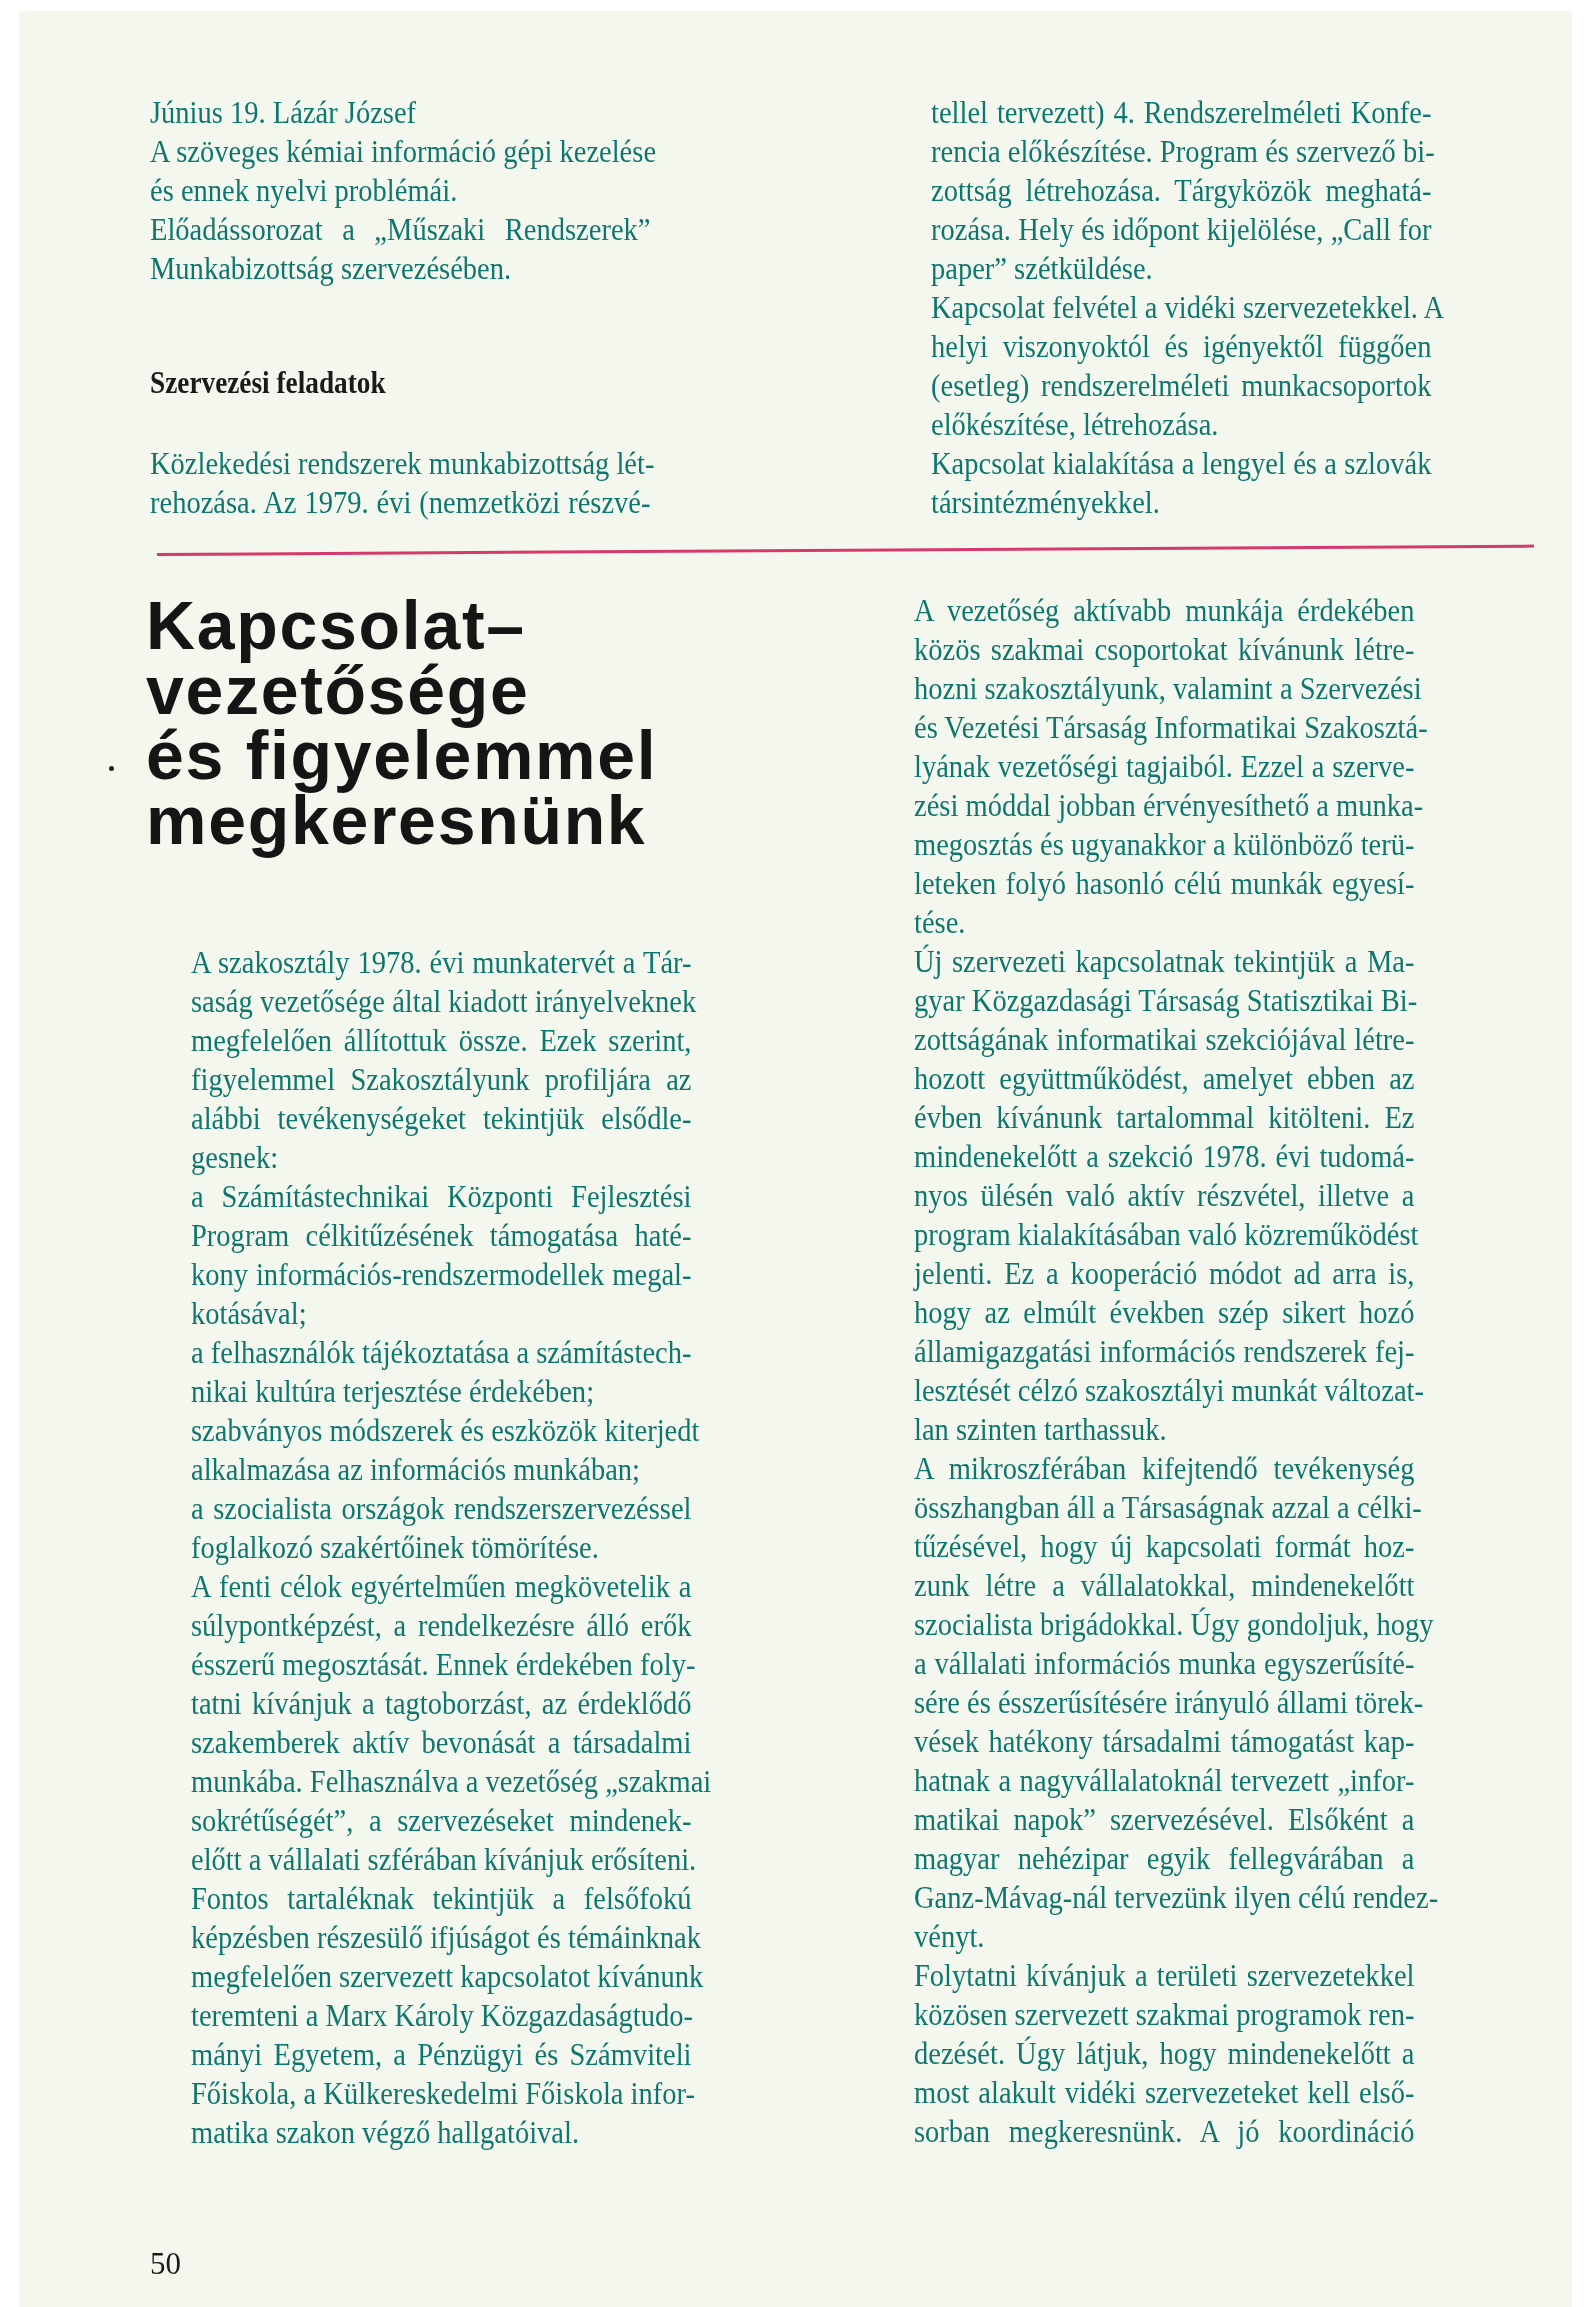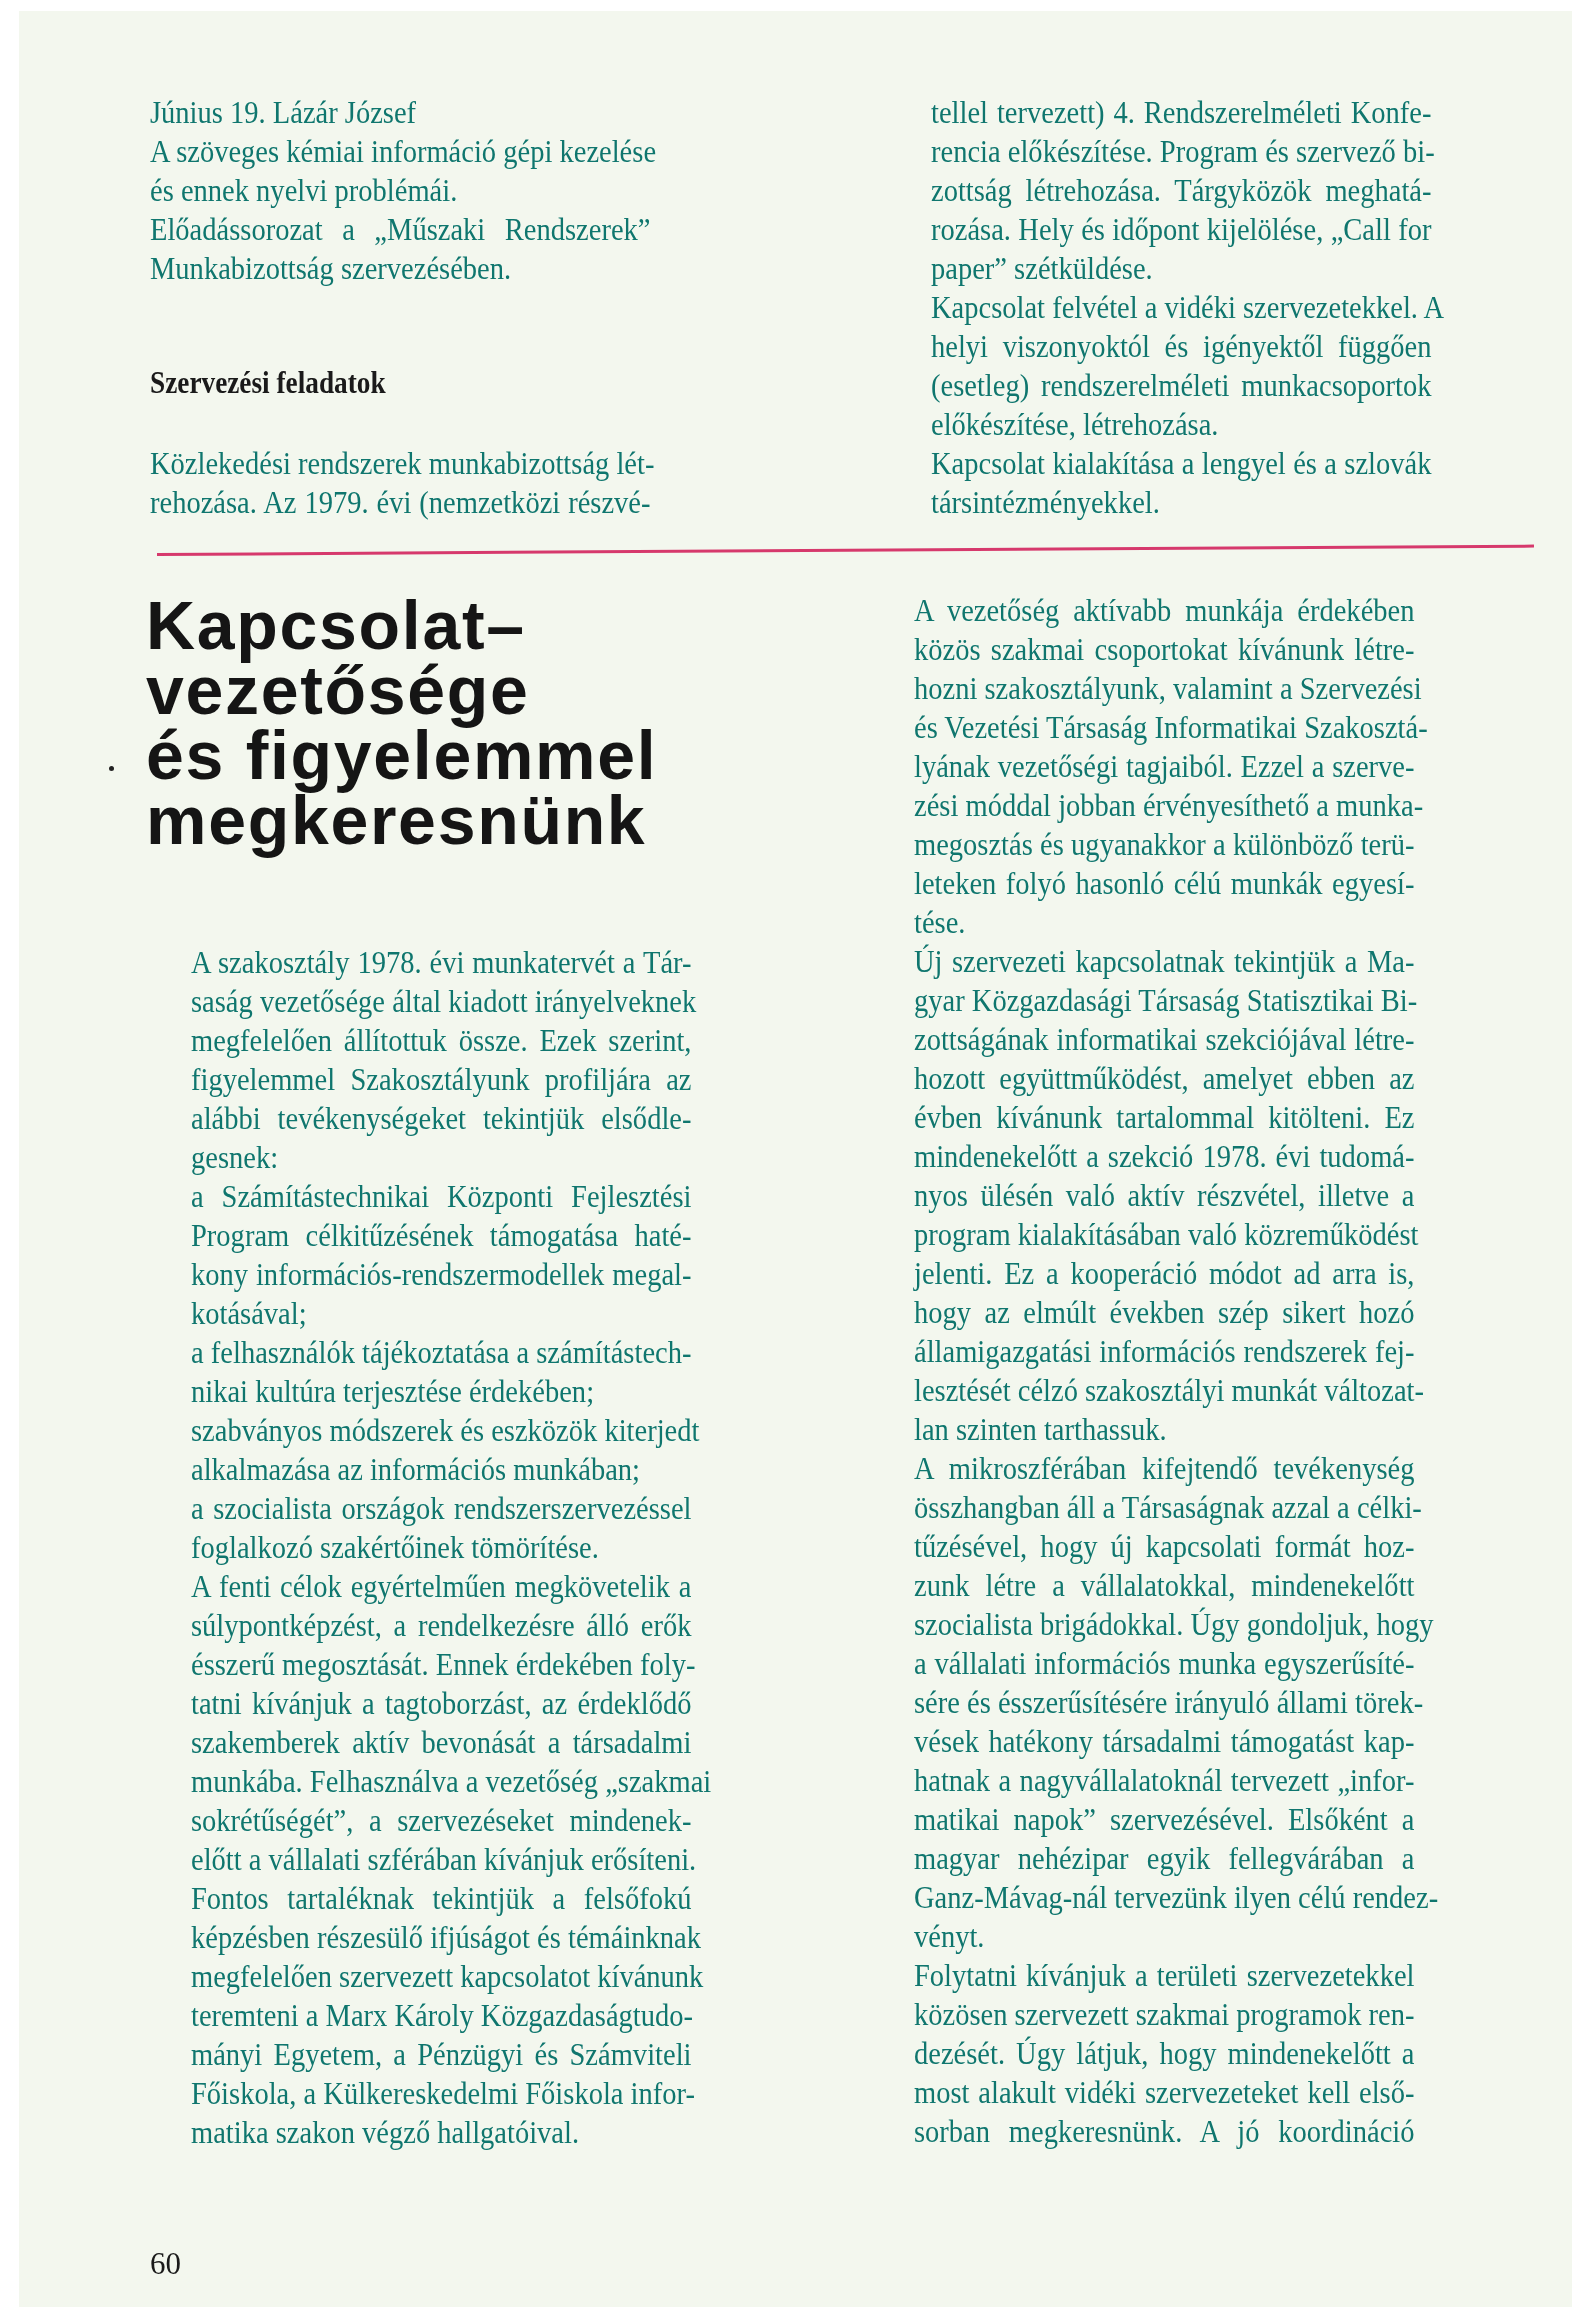--- a/index.html
+++ b/index.html
@@ -171,14 +171,14 @@
   <div class="ln j">magyar nehézipar egyik fellegvárában a</div>
   <div class="ln j">Ganz-Mávag-nál tervezünk ilyen célú rendez-</div>
   <div class="ln">vényt.</div>
   <div class="ln j">Folytatni kívánjuk a területi szervezetekkel</div>
   <div class="ln j">közösen szervezett szakmai programok ren-</div>
   <div class="ln j">dezését. Úgy látjuk, hogy mindenekelőtt a</div>
   <div class="ln j">most alakult vidéki szervezeteket kell első-</div>
   <div class="ln j">sorban megkeresnünk. A jó koordináció</div>
 </div>
 
-<div class="page-num">60</div>
+<div class="page-num">50</div>
 
 
 </body></html>

